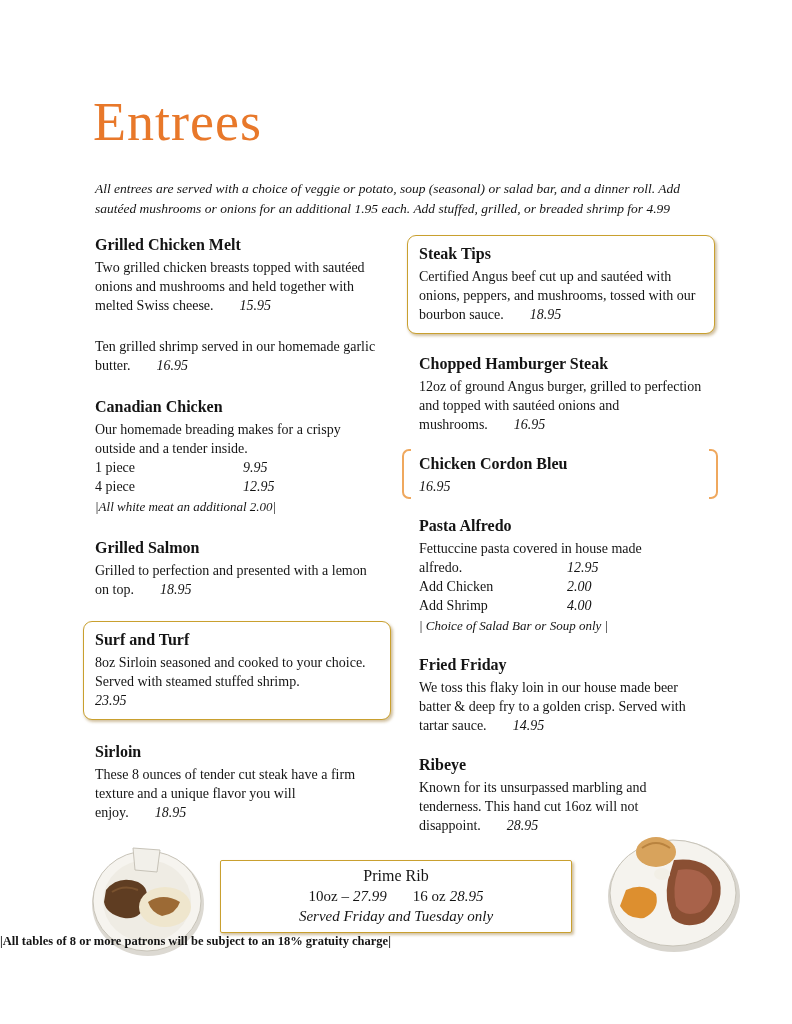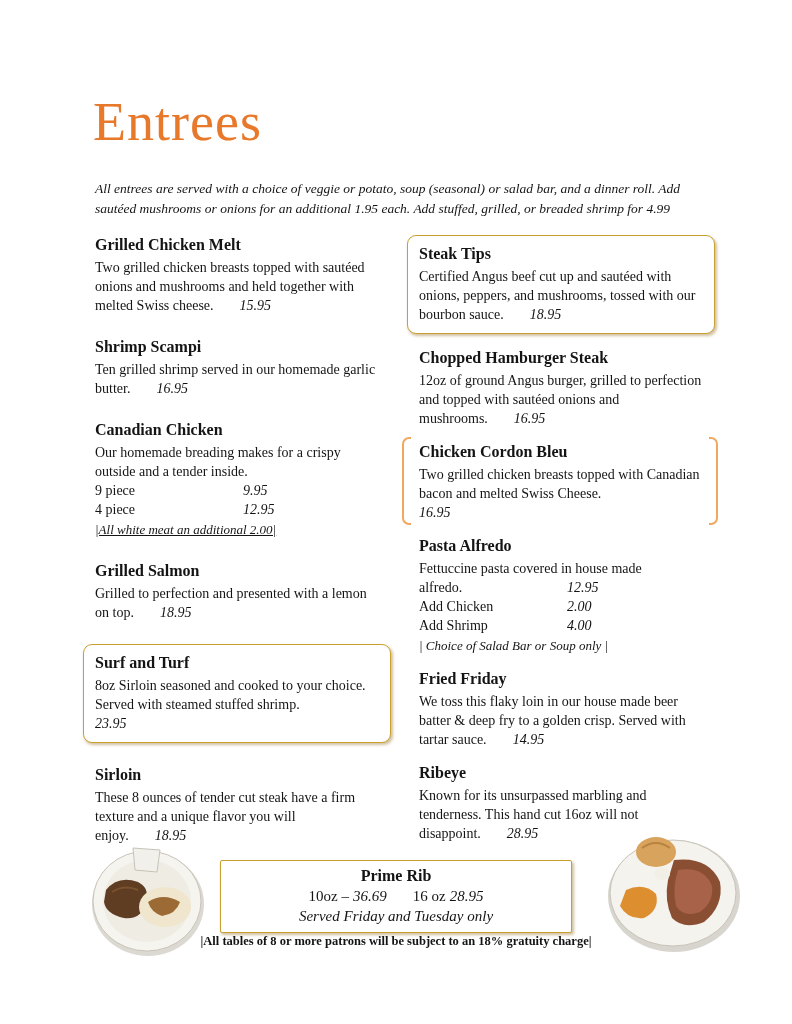--- a/index.html
+++ b/index.html
@@ -38,21 +38,21 @@
     line-height: 20px;
   }
   .columns {
     display: flex;
     gap: 36px;
     margin: 16px 0 0 95px;
     width: 612px;
   }
   .col { width: 288px; }
   .item { margin-bottom: 22px; }
-  .col-right .item { margin-bottom: 14px; }
+  .col-right .item { margin-bottom: 20px; }
   .item-name {
     margin: 0 0 3px 0;
     font-size: 16px;
     font-weight: bold;
     line-height: 1.25;
   }
   .para {
     font-size: 14px;
     line-height: 19px;
   }
@@ -63,21 +63,21 @@
   }
   .para .price.no-gap { margin-left: 0; }
   .para.tab .text { display: inline-block; min-width: 148px; }
   .para.tab .price { margin-left: 0; }
   .note {
     font-style: italic;
     font-size: 13px;
     line-height: 18px;
     margin-top: 2px;
   }
-  .note.underline { text-decoration: underline; }
+  .note.underline { }
   .item.boxed {
     position: relative;
     background: #fff;
     border: 1px solid var(--gold);
     border-radius: 9px;
     padding: 8px 11px 9px;
     margin-left: -12px;
     margin-right: -8px;
     box-shadow: 1.5px 2px 3px rgba(140,100,20,.4);
   }
@@ -105,31 +105,31 @@
     left: 50%;
     transform: translateX(-50%);
     width: 352px;
     background: #fff;
     border: 1px solid var(--gold);
     border-radius: 2px;
     box-shadow: 1.5px 2px 3px rgba(140,100,20,.4);
     text-align: center;
     padding: 5px 8px 6px;
   }
-  .prime-title { font-size: 16px; font-weight: bold; line-height: 20px; }
+  .prime-title { font-size: 16px; font-weight: normal; line-height: 20px; }
   .prime-prices { font-size: 15px; line-height: 20px; }
   .prime-prices .price { font-style: italic; margin-left: 4px; }
   .pgap { display: inline-block; width: 26px; }
   .prime-avail { font-style: italic; font-size: 15px; line-height: 20px; }
   .footer-note {
     position: absolute;
     top: 934px;
     left: 0;
     right: 0;
-    text-align: center;
+    text-align: left;
     font-weight: bold;
     font-size: 12.5px;
   }
   .photo { position: absolute; }
   .photo-left { left: 88px; top: 840px; width: 118px; height: 118px; }
   .photo-right { left: 604px; top: 830px; width: 140px; height: 124px; }
   .photo svg { display: block; width: 100%; height: 100%; }
 </style>
 </head>
 <body>
@@ -140,27 +140,26 @@
 
   <p class="intro">All entrees are served with a choice of veggie or potato, soup (seasonal) or salad bar, and a dinner roll.  Add sautéed mushrooms or onions for an additional 1.95 each.  Add stuffed, grilled, or breaded shrimp for 4.99</p>
 
   <div class="columns">
     <div class="col col-left" id="col-left">
         <div class="item">
           <h3 class="item-name">Grilled Chicken Melt</h3>
           <div class="para"><span class="text">Two grilled chicken breasts topped with sautéed onions and mushrooms and held together with melted Swiss cheese.</span><span class="price">15.95</span></div>
         </div>
         <div class="item">
-          <h3 class="item-name">Shrimp Scampi</h3>
           <div class="para"><span class="text">Ten grilled shrimp served in our homemade garlic butter.</span><span class="price">16.95</span></div>
         </div>
         <div class="item">
           <h3 class="item-name">Canadian Chicken</h3>
           <div class="para"><span class="text">Our homemade breading makes for a crispy outside and a tender inside.</span></div>
-          <div class="para tab"><span class="text">9 piece</span><span class="price">9.95</span></div>
+          <div class="para tab"><span class="text">1 piece</span><span class="price">9.95</span></div>
           <div class="para tab"><span class="text">4 piece</span><span class="price">12.95</span></div>
           <div class="note underline">|All white meat an additional 2.00|</div>
         </div>
         <div class="item">
           <h3 class="item-name">Grilled Salmon</h3>
           <div class="para"><span class="text">Grilled to perfection and presented with a lemon on top.</span><span class="price">18.95</span></div>
         </div>
         <div class="item boxed">
           <h3 class="item-name">Surf and Turf</h3>
           <div class="para"><span class="text">8oz Sirloin seasoned and cooked to your choice.  Served with steamed stuffed shrimp.</span></div>
@@ -177,21 +176,20 @@
           <div class="para"><span class="text">Certified Angus beef cut up and sautéed with onions, peppers, and mushrooms, tossed with our bourbon sauce.</span><span class="price">18.95</span></div>
         </div>
         <div class="item">
           <h3 class="item-name">Chopped Hamburger Steak</h3>
           <div class="para"><span class="text">12oz of ground Angus burger, grilled to perfection and topped with sautéed onions and mushrooms.</span><span class="price">16.95</span></div>
         </div>
         <div class="item bracketed">
           <h3 class="item-name">Chicken Cordon Bleu</h3>
           <span class="bracket bracket-left"></span>
           <span class="bracket bracket-right"></span>
-          <div class="para"><span class="text">Two grilled chicken breasts topped with Canadian bacon and melted Swiss Cheese.</span></div>
           <div class="para"><span class="price no-gap">16.95</span></div>
         </div>
         <div class="item">
           <h3 class="item-name">Pasta Alfredo</h3>
           <div class="para"><span class="text">Fettuccine pasta covered in house made</span></div>
           <div class="para tab"><span class="text">alfredo.</span><span class="price">12.95</span></div>
           <div class="para tab"><span class="text">Add Chicken</span><span class="price">2.00</span></div>
           <div class="para tab"><span class="text">Add Shrimp</span><span class="price">4.00</span></div>
           <div class="note">| Choice of Salad Bar or Soup only |</div>
         </div>
@@ -228,20 +226,20 @@
       <path d="M70 30 Q105 26 116 52 Q120 76 100 92 Q80 100 68 88 Q60 70 64 50 Z" fill="#8a4f33"></path>
       <path d="M74 40 Q100 36 108 56 Q110 72 96 82 Q80 88 72 76 Q68 58 74 40 Z" fill="#a8624a"></path>
       <path d="M22 60 Q40 52 52 64 Q56 80 40 88 Q24 90 16 76 Z" fill="#dd8f2f"></path>
       <ellipse cx="58" cy="44" rx="8" ry="6" fill="#f2efe6"></ellipse>
     </svg>
   </div>
 
   <div class="prime-box">
     <div class="prime-title">Prime Rib</div>
     <div class="prime-prices">
-      <span class="plabel">10oz –</span><span class="price">36.69</span><span class="pgap"></span><span class="plabel">16 oz</span><span class="price">28.95</span>
+      <span class="plabel">10oz –</span><span class="price">27.99</span><span class="pgap"></span><span class="plabel">16 oz</span><span class="price">28.95</span>
     </div>
     <div class="prime-avail">Served Friday and Tuesday only</div>
   </div>
 
   <div class="footer-note">|All tables of 8 or more patrons will be subject to an 18% gratuity charge|</div>
 
 </div>
 
 </body></html>

